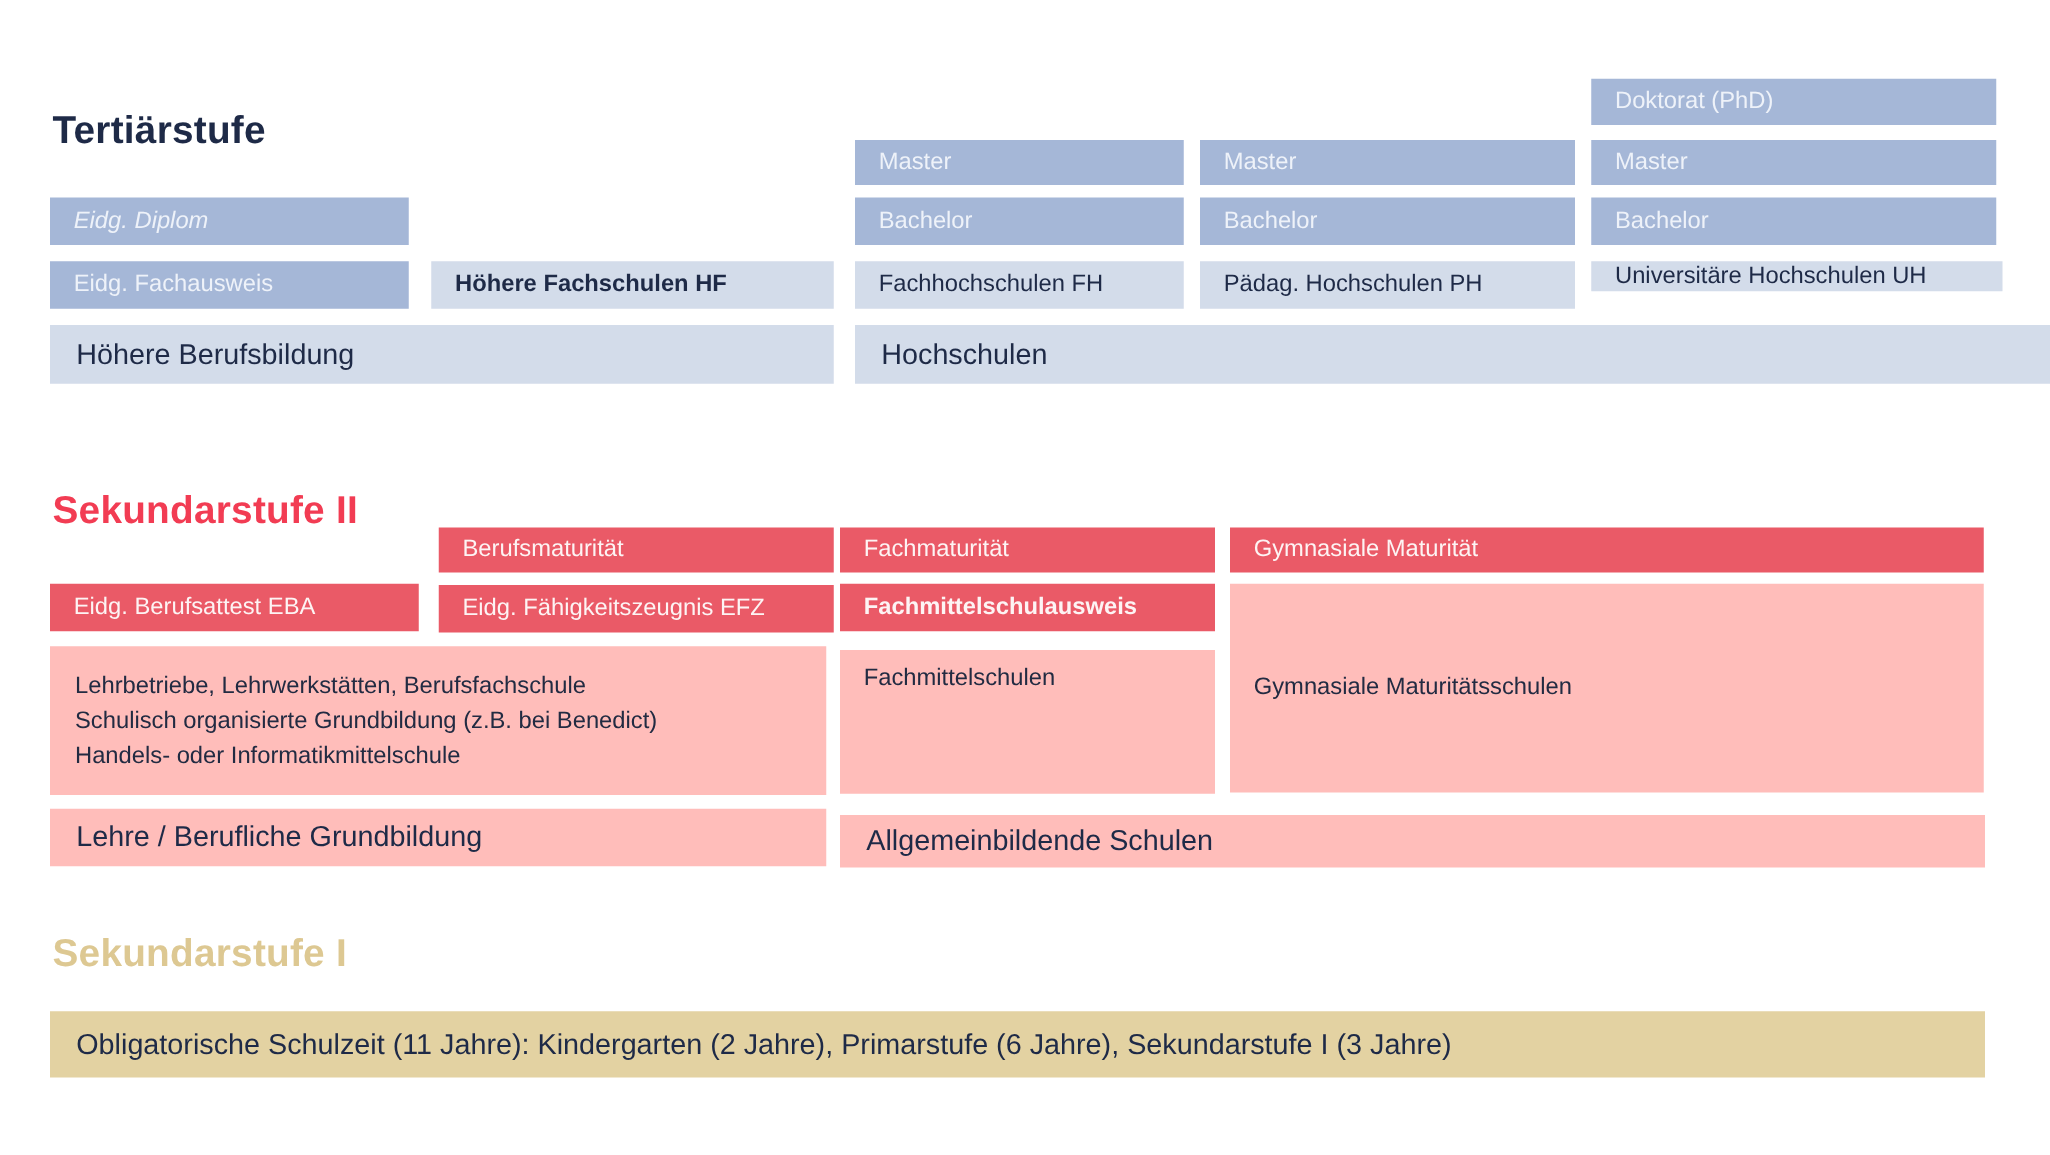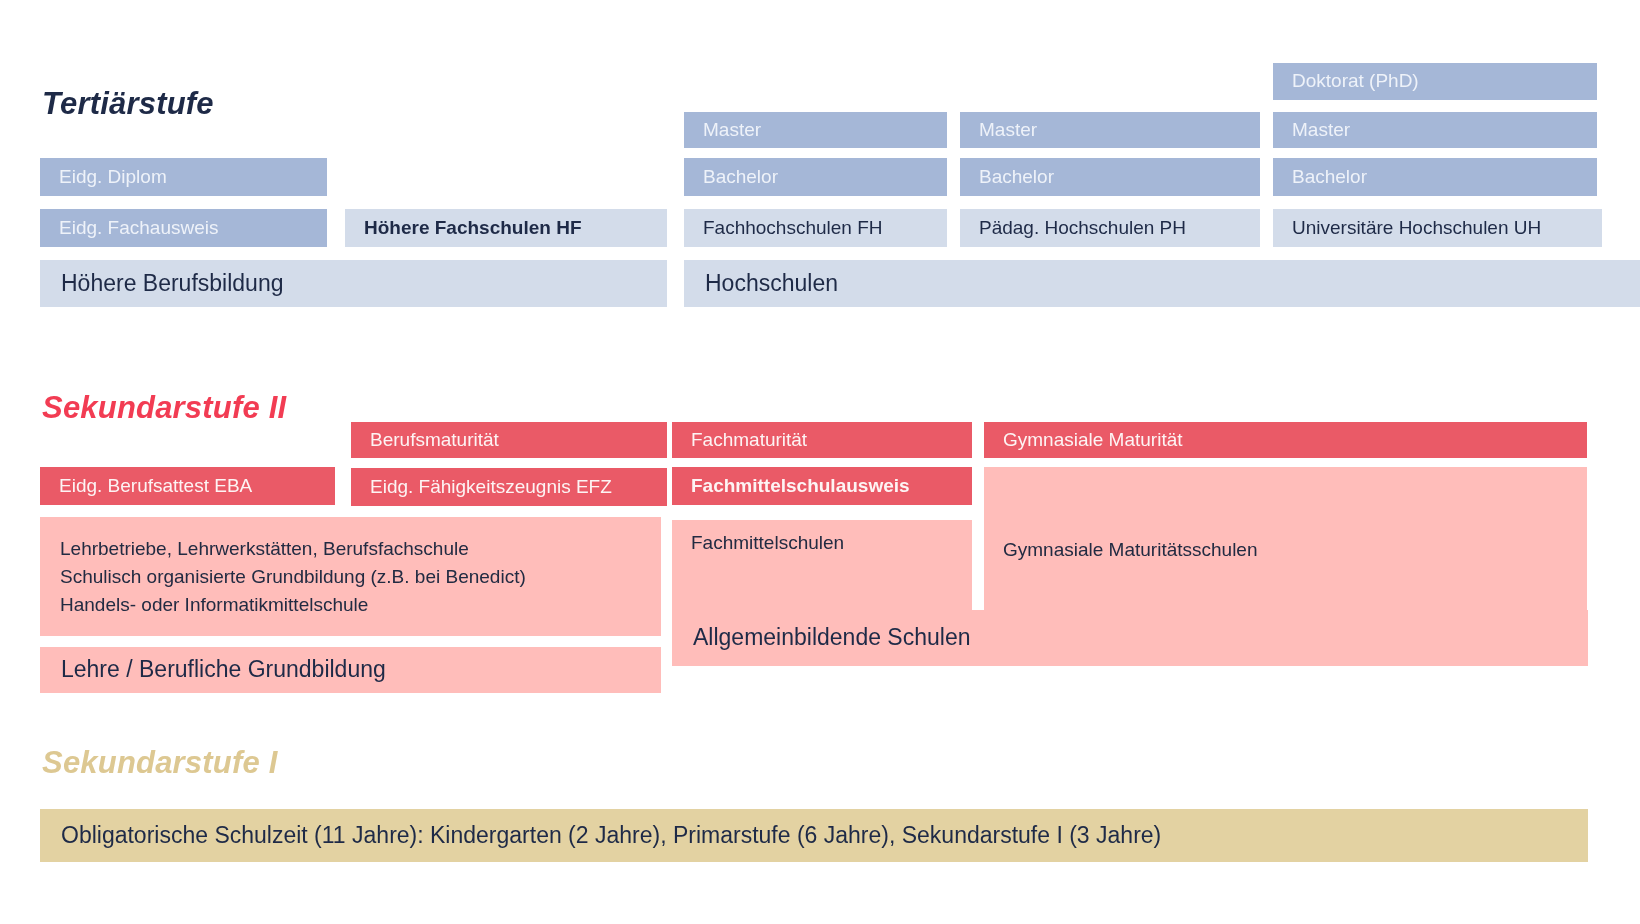--- a/index.html
+++ b/index.html
@@ -14,21 +14,20 @@
   }
   .blue-m{background:#a5b7d7;color:#eef2f9;}
   .blue-l{background:#d3dcea;color:#1e2a47;}
   .red{background:#ea5a67;color:#fdf4f4;}
   .pink{background:#ffbdba;color:#222b42;}
   .tan{background:#e3d2a2;color:#1e2a47;}
   .bar{font-size:23px;padding-left:21px;color:#1e2a47;}
   .title{
     position:absolute;font-size:31px;font-weight:700;letter-spacing:.2px;
     white-space:nowrap;
-    font-style:italic;
   }
   .t-navy{color:#1e2a47;}
   .t-red{color:#f23c53;}
   .t-tan{color:#ddc892;}
   .multiline{
     display:flex;flex-direction:column;justify-content:center;align-items:flex-start;
     white-space:normal;padding-left:20px;padding-right:14px;
   }
   .multiline span{display:block;line-height:28px;}
   .top-align{align-items:flex-start;padding-top:12px;}
@@ -39,30 +38,30 @@
 <div class="canvas">
 
   <div class="title t-navy" style="left:42px;top:86px;">Tertiärstufe</div>
 
   <div class="box blue-m" style="left:1273px;top:63px;width:324px;height:37px;">Doktorat (PhD)</div>
 
   <div class="box blue-m" style="left:684px;top:112px;width:263px;height:36px;">Master</div>
   <div class="box blue-m" style="left:960px;top:112px;width:300px;height:36px;">Master</div>
   <div class="box blue-m" style="left:1273px;top:112px;width:324px;height:36px;">Master</div>
 
-  <div class="box blue-m" style="left:40px;top:158px;width:287px;height:38px;">Eidg. Diplom</div>
+  <div class="box blue-m" style="left:40px;top:158px;width:287px;height:38px;font-style:italic;">Eidg. Diplom</div>
   <div class="box blue-m" style="left:684px;top:158px;width:263px;height:38px;">Bachelor</div>
   <div class="box blue-m" style="left:960px;top:158px;width:300px;height:38px;">Bachelor</div>
   <div class="box blue-m" style="left:1273px;top:158px;width:324px;height:38px;">Bachelor</div>
 
   <div class="box blue-m" style="left:40px;top:209px;width:287px;height:38px;">Eidg. Fachausweis</div>
   <div class="box blue-l" style="left:345px;top:209px;width:322px;height:38px;font-weight:bold;">Höhere Fachschulen HF</div>
   <div class="box blue-l" style="left:684px;top:209px;width:263px;height:38px;">Fachhochschulen FH</div>
   <div class="box blue-l" style="left:960px;top:209px;width:300px;height:38px;">Pädag. Hochschulen PH</div>
-  <div class="box blue-l" style="left:1273px;top:209px;width:329px;height:38px;">Universitäre Hochschulen UH</div>
+  <div class="box blue-l" style="left:1273px;top:209px;width:329px;height:24px;">Universitäre Hochschulen UH</div>
 
   <div class="box blue-l bar" style="left:40px;top:260px;width:627px;height:47px;">Höhere Berufsbildung</div>
   <div class="box blue-l bar" style="left:684px;top:260px;width:1032px;height:47px;">Hochschulen</div>
 
   <div class="title t-red" style="left:42px;top:390px;">Sekundarstufe II</div>
 
   <div class="box red" style="left:351px;top:422px;width:316px;height:36px;">Berufsmaturität</div>
   <div class="box red" style="left:672px;top:422px;width:300px;height:36px;">Fachmaturität</div>
   <div class="box red" style="left:984px;top:422px;width:603px;height:36px;">Gymnasiale Maturität</div>
 
@@ -74,19 +73,19 @@
 
   <div class="box pink multiline" style="left:40px;top:517px;width:621px;height:119px;">
     <span>Lehrbetriebe, Lehrwerkstätten, Berufsfachschule</span>
     <span>Schulisch organisierte Grundbildung (z.B. bei Benedict)</span>
     <span>Handels- oder Informatikmittelschule</span>
   </div>
 
   <div class="box pink top-align" style="left:672px;top:520px;width:300px;height:115px;">Fachmittelschulen</div>
 
   <div class="box pink bar" style="left:40px;top:647px;width:621px;height:46px;">Lehre / Berufliche Grundbildung</div>
-  <div class="box pink bar" style="left:672px;top:610px;width:916px;height:56px;">Allgemeinbildende Schulen</div>
+  <div class="box pink bar" style="left:672px;top:652px;width:916px;height:42px;">Allgemeinbildende Schulen</div>
 
   <div class="title t-tan" style="left:42px;top:745px;">Sekundarstufe I</div>
 
   <div class="box tan bar" style="left:40px;top:809px;width:1548px;height:53px;">Obligatorische Schulzeit (11 Jahre): Kindergarten (2 Jahre), Primarstufe (6 Jahre), Sekundarstufe I (3 Jahre)</div>
 
 </div>
 
 </body></html>

